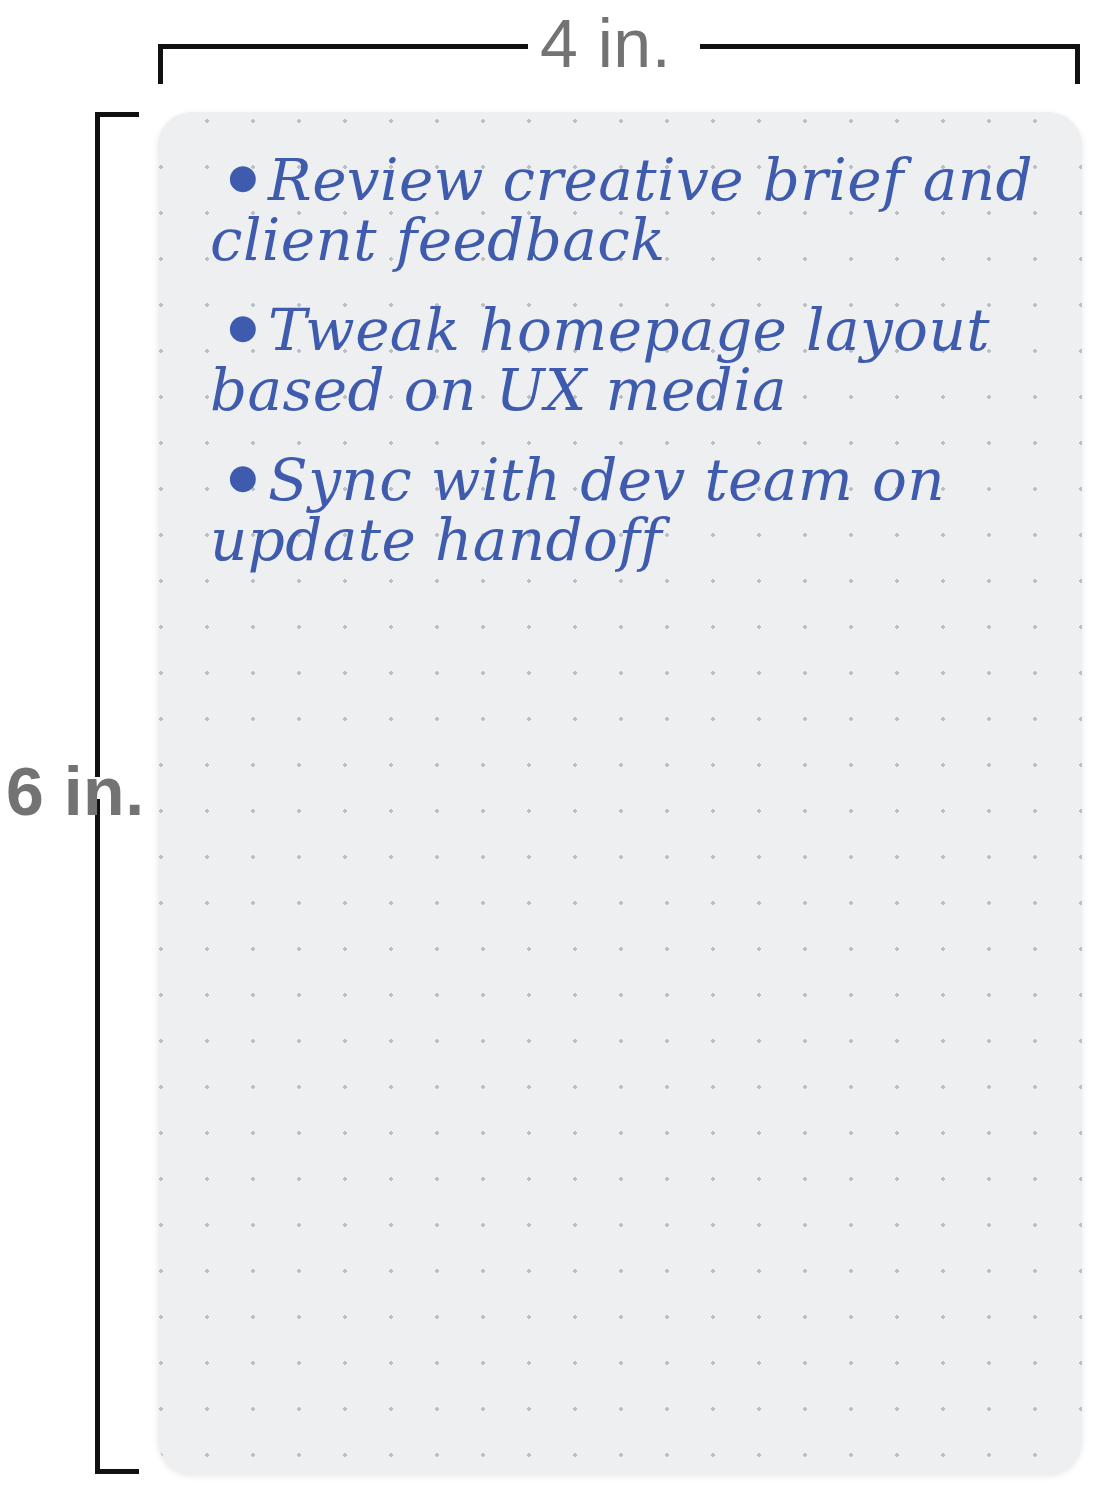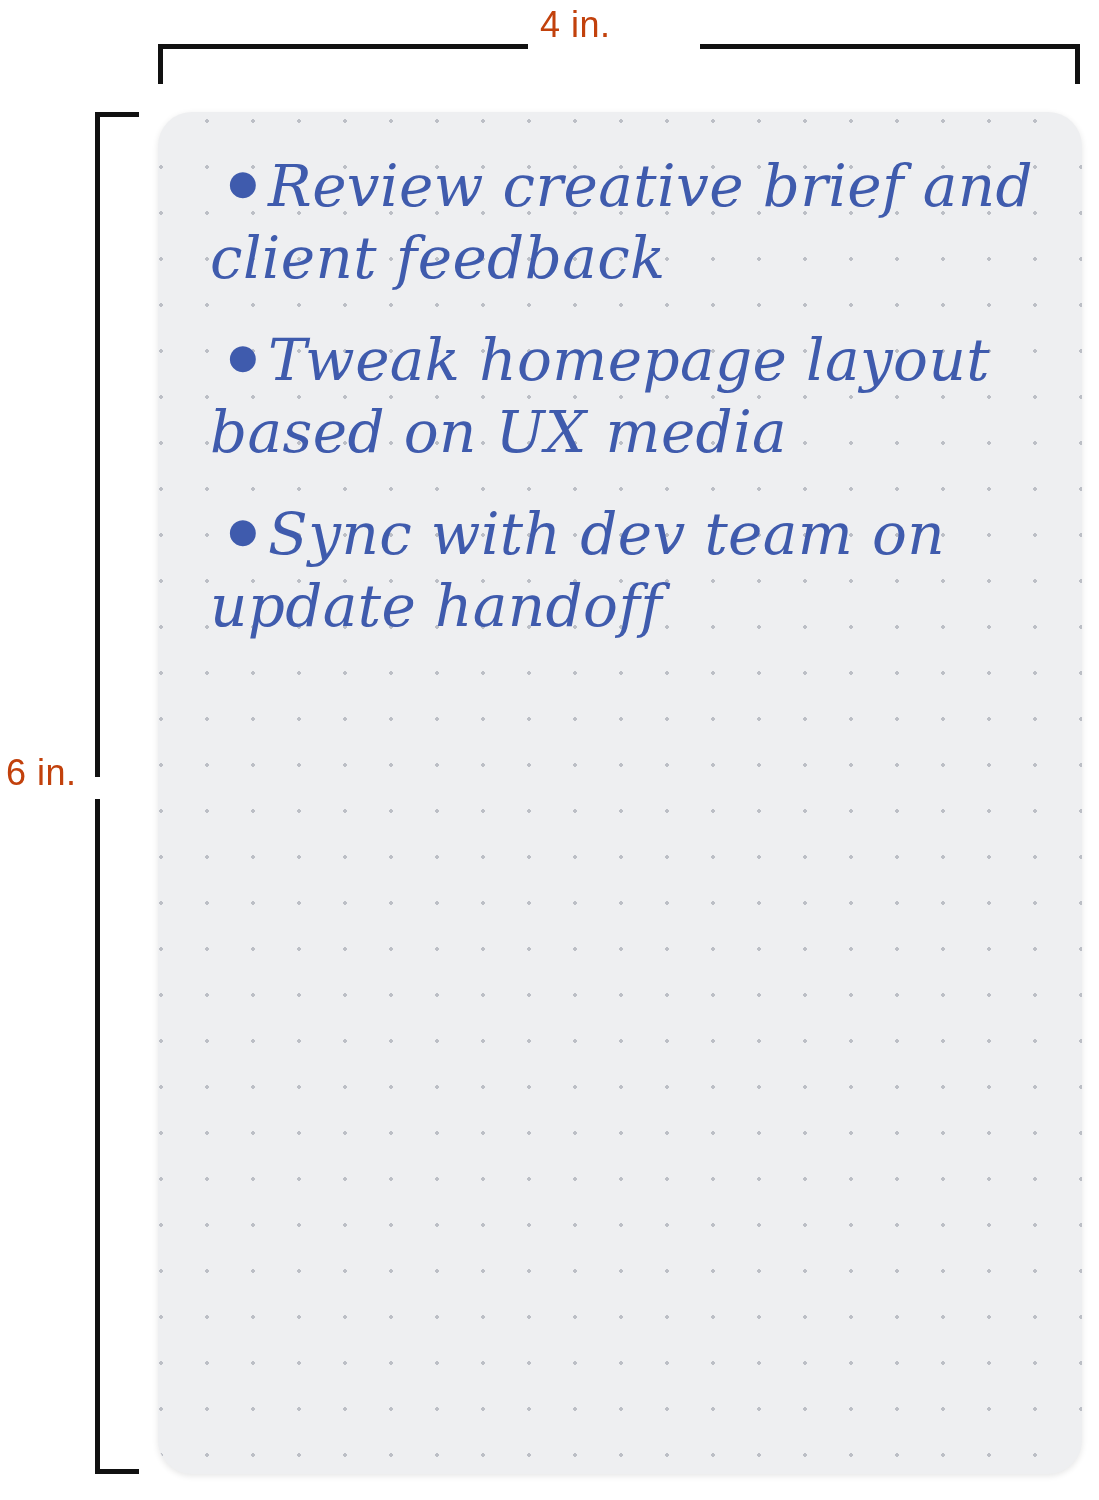--- a/index.html
+++ b/index.html
@@ -11,34 +11,35 @@
     width: 1099px;
     height: 1500px;
     position: relative;
     font-family: "Liberation Sans", sans-serif;
     overflow: hidden;
   }
 
   
   .dim-label {
     position: absolute;
-    color: #c2410c;
-    font-size: 36px;
+    color: #737373;
+    font-size: 68px;
     font-weight: 400;
     letter-spacing: 0.5px;
     font-family: "Liberation Sans", sans-serif;
     white-space: nowrap;
   }
   #width-label {
     left: 540px;
     top: 4px;
   }
   #height-label {
     left: 6px;
     top: 752px;
+    font-weight: bold;
   }
 
   
   .caliper-h {
     position: absolute;
     left: 158px;
     top: 44px;
     width: 922px;
     height: 40px;
   }
@@ -117,21 +118,21 @@
     top: 34px;
     right: 20px;
     bottom: 0;
   }
   .note-item {
     display: block;
     color: #3f5bad;
     font-family: "DejaVu Serif", serif;
     font-style: italic;
     font-size: 58px;
-    line-height: 72px;
+    line-height: 60px;
     letter-spacing: 0.4px;
     margin-bottom: 26px;
     text-indent: 0;
     padding-left: 0;
     position: relative;
   }
   .note-item .bullet {
     color: #3f5bad;
     font-size: 34px;
     vertical-align: 12px;

